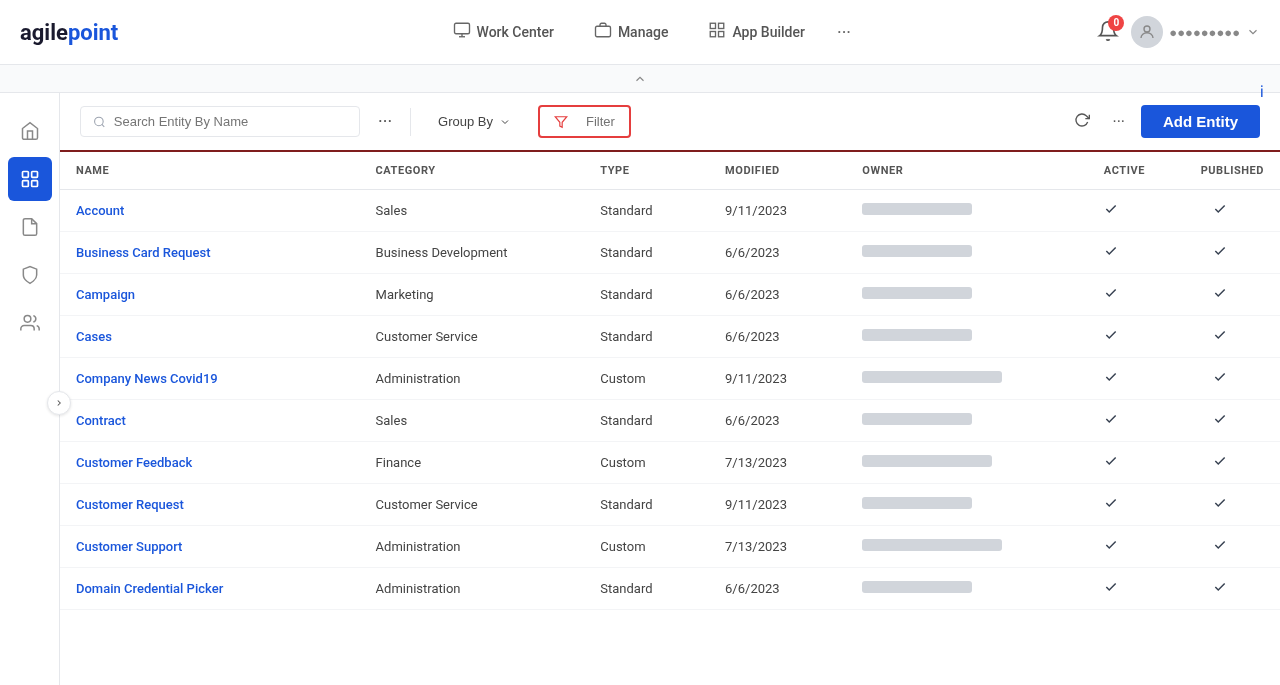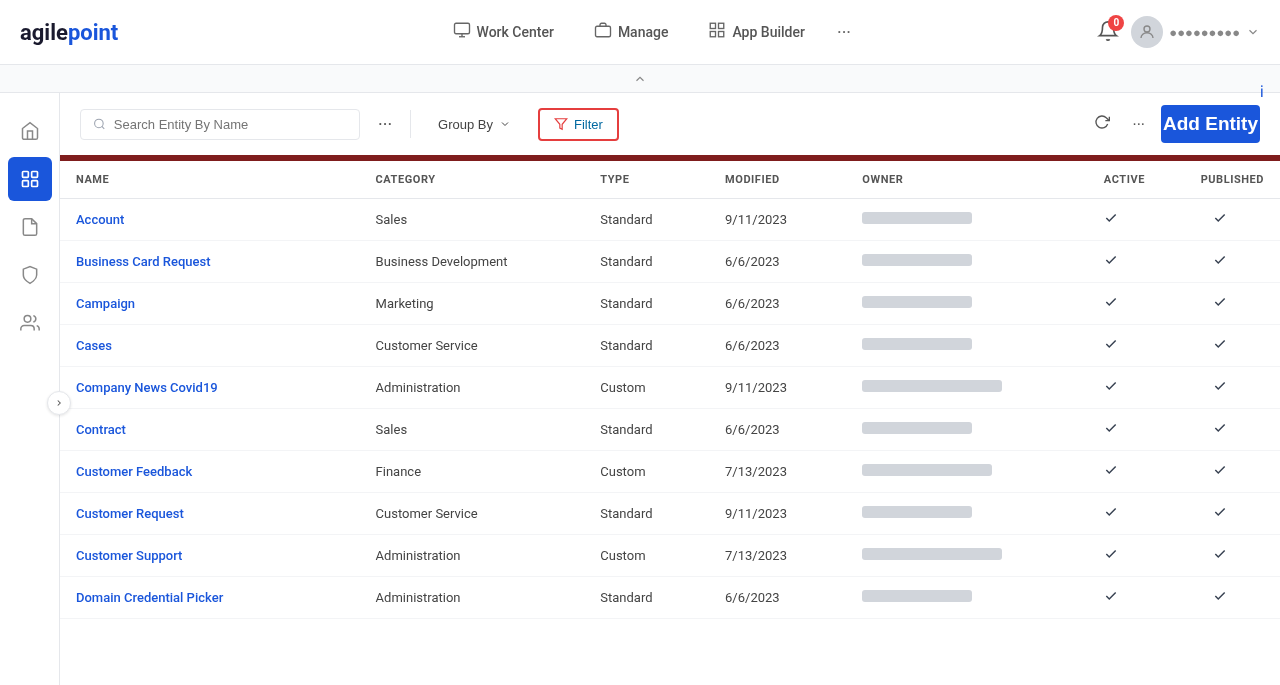--- a/index.html
+++ b/index.html
@@ -66,50 +66,50 @@
       display: flex; align-items: center; justify-content: center;
       cursor: pointer; color: #888;
     }
 
     
     .main { flex: 1; display: flex; flex-direction: column; overflow: hidden; }
 
     
     .toolbar {
       display: flex; align-items: center; padding: 12px 20px;
-      border-bottom: 6px solid #7f1d1d; gap: 12px;
+      border-bottom: 2px solid #7f1d1d; gap: 12px;
     }
     .search-box {
       display: flex; align-items: center; gap: 8px;
       border: 1px solid #e5e7eb; border-radius: 4px;
       padding: 7px 12px; background: #fff; width: 280px;
     }
     .search-input {
       border: none; outline: none; color: #9ca3af; font-size: 13px;
       width: 100%; background: transparent;
     }
     .toolbar-dots { color: #555; cursor: pointer; padding: 0 6px; font-size: 18px; }
     .toolbar-divider { width: 1px; height: 28px; background: #e5e7eb; }
     .group-by-btn {
       display: flex; align-items: center; gap: 6px;
       padding: 7px 14px; border: 1px solid transparent;
       border-radius: 4px; cursor: pointer; color: #444; font-size: 13px;
       background: transparent;
     }
     .filter-btn {
-      display: flex; align-items: center; gap: 6px;
+      display: flex; align-items: center; gap: 18px;
       padding: 7px 14px; border: 2px solid #e53e3e;
-      border-radius: 4px; cursor: pointer; color: #0369a1; font-size: 13px;
+      border-radius: 4px; cursor: pointer; color: #737373; font-size: 13px;
       background: transparent;
     }
     .toolbar-right { margin-left: auto; display: flex; align-items: center; gap: 10px; }
     .refresh-btn { cursor: pointer; color: #555; font-size: 16px; padding: 6px; }
     .add-entity-btn {
       background: #1a56db; color: #fff; border: none;
-      border-radius: 4px; padding: 8px 2px; font-size: 19px;
+      border-radius: 4px; padding: 8px 22px; font-size: 15px;
       font-weight: 600; cursor: pointer;
     }
     .info-icon { color: #1a56db; font-size: 16px; cursor: pointer; }
 
     
     .table-container { flex: 1; overflow-y: auto; position: relative; }
     table { width: 100%; border-collapse: collapse; }
     thead th {
       text-align: left; padding: 12px 16px;
       font-size: 11px; font-weight: 700; color: #555;

